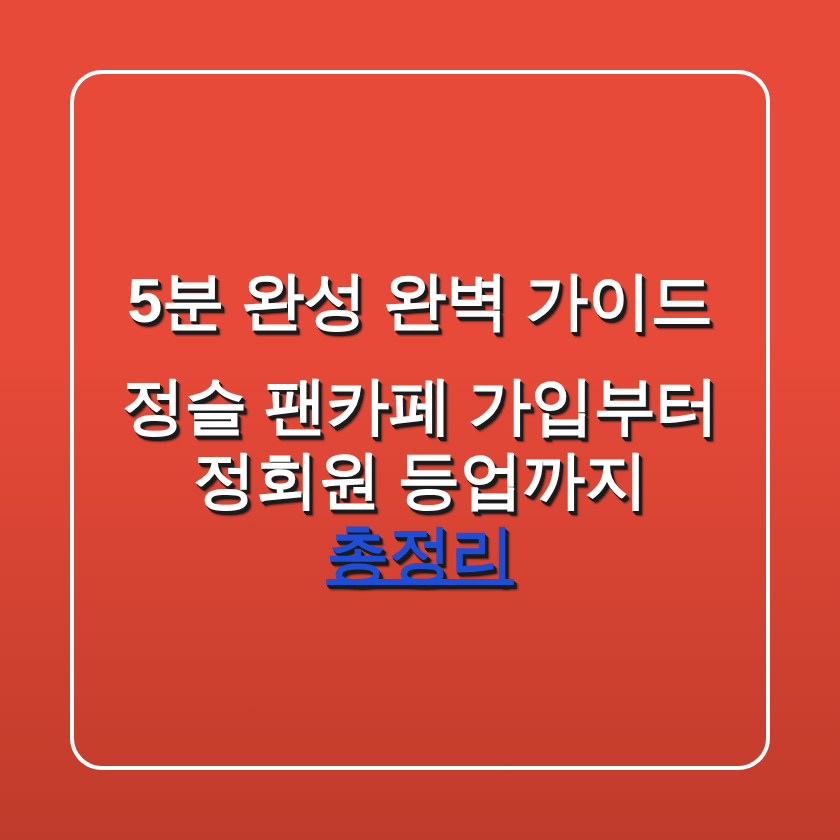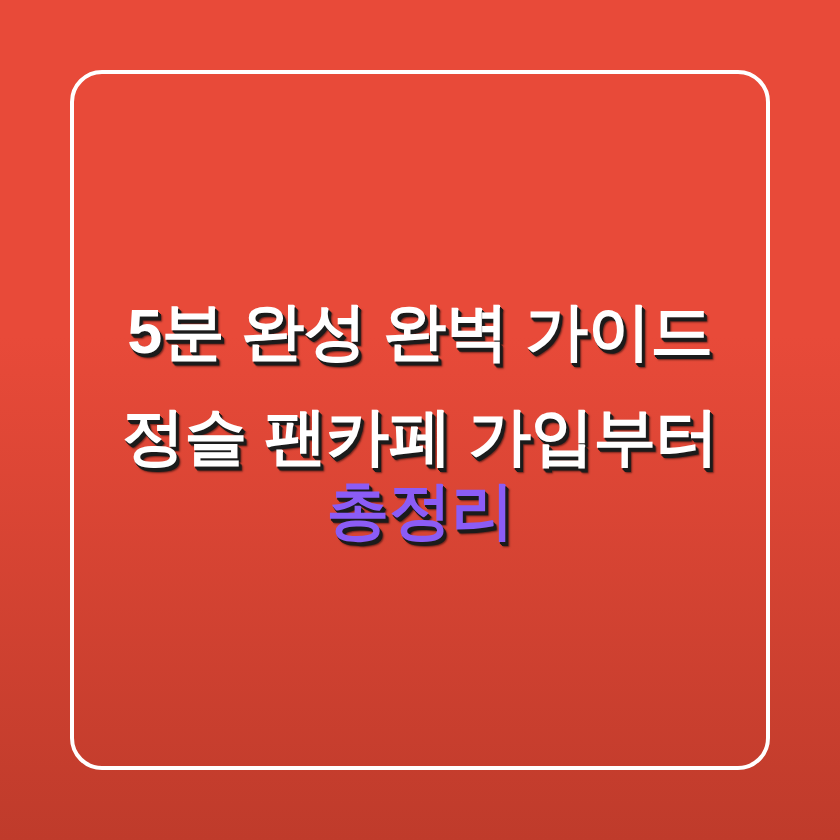--- a/index.html
+++ b/index.html
@@ -34,21 +34,21 @@
     border: 4px solid #ffffff;
     border-radius: 32px;
     box-sizing: border-box;
     pointer-events: none;
   }
 
   
   #headline {
     position: absolute;
     left: 70px;
-    top: 70px;
+    top: 76px;
     width: 700px;
     height: 700px;
     display: flex;
     flex-direction: column;
     align-items: center;
     justify-content: center;
     box-sizing: border-box;
     padding: 0 14px;
   }
 
@@ -74,16 +74,17 @@
 
 <div id="canvas">
 
   <div id="bg" style="background: linear-gradient(rgb(232, 74, 57) 0%, rgb(232, 74, 57) 40%, rgb(191, 59, 43) 100%);"></div>
 
   <div id="frame" style="border-color: rgb(255, 255, 255); border-width: 4px; border-radius: 32px; left: 70px; top: 70px; width: 700px; height: 700px;"></div>
 
   <div id="headline">
     <span class="hl-line" style="color: rgb(255, 255, 255); text-shadow: rgb(27, 27, 27) 3px 4px 0px, rgb(27, 27, 27) 2px 3px 0px, rgb(27, 27, 27) 1px 2px 0px, rgba(0, 0, 0, 0.55) 4px 5px 2px;">5분 완성 완벽 가이드</span>
     <span class="hl-line" style="color: rgb(255, 255, 255); text-shadow: rgb(27, 27, 27) 3px 4px 0px, rgb(27, 27, 27) 2px 3px 0px, rgb(27, 27, 27) 1px 2px 0px, rgba(0, 0, 0, 0.55) 4px 5px 2px; margin-top: 31px;">정슬 팬카페 가입부터</span>
-    <span class="hl-line" style="color: #8b5cf6; text-shadow: rgb(27, 27, 27) 3px 4px 0px, rgb(27, 27, 27) 2px 3px 0px, rgb(27, 27, 27) 1px 2px 0px, rgba(0, 0, 0, 0.55) 4px 5px 2px;">총정리</span>
+    <span class="hl-line" style="color: rgb(255, 255, 255); text-shadow: rgb(27, 27, 27) 3px 4px 0px, rgb(27, 27, 27) 2px 3px 0px, rgb(27, 27, 27) 1px 2px 0px, rgba(0, 0, 0, 0.55) 4px 5px 2px;">정회원 등업까지</span>
+    <span class="hl-line" style="color: #1d4ed8; text-shadow: rgb(27, 27, 27) 3px 4px 0px, rgb(27, 27, 27) 2px 3px 0px, rgb(27, 27, 27) 1px 2px 0px, rgba(0, 0, 0, 0.55) 4px 5px 2px; text-decoration: underline;">총정리</span>
   </div>
 
 </div>
 
 </body></html>

